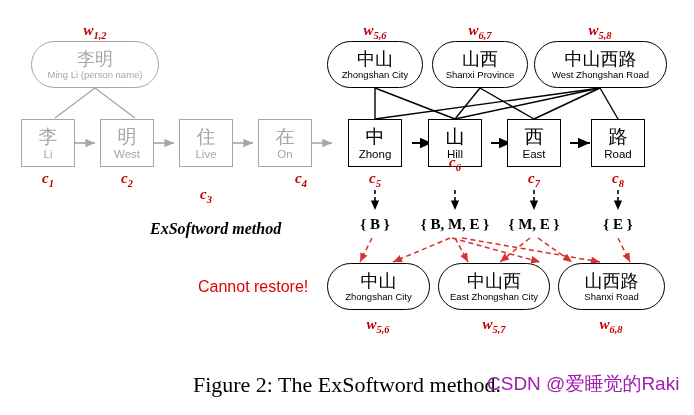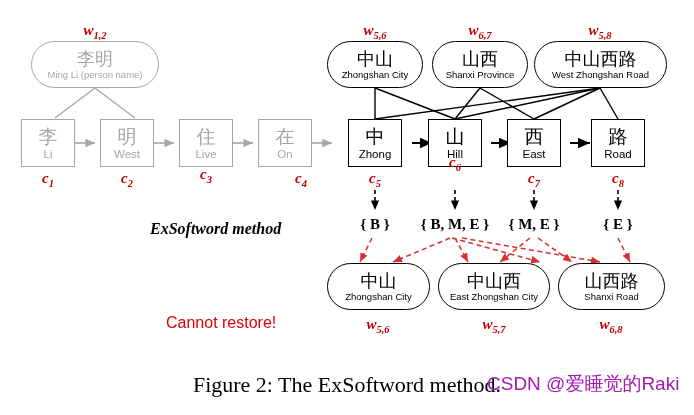--- a/index.html
+++ b/index.html
@@ -286,41 +286,41 @@
     <div class="cn">路</div>
     <div class="en">Road</div>
   </div>
 
   <div class="clabel" style="left:21px; top:170px; width:54px;">
     <span>c</span><sub>1</sub>
   </div>
   <div class="clabel" style="left:100px; top:170px; width:54px;">
     <span>c</span><sub>2</sub>
   </div>
-  <div class="clabel" style="left:179px; top:166px; width:54px;text-align:center;">
+  <div class="clabel" style="left:179px; top:186px; width:54px;text-align:center;">
     <span>c</span><sub>3</sub>
   </div>
   <div class="clabel" style="left:274px; top:170px; width:54px;">
     <span>c</span><sub>4</sub>
   </div>
   <div class="clabel" style="left:348px; top:170px; width:54px;">
     <span>c</span><sub>5</sub>
   </div>
   <div class="clabel" style="left:428px; top:154px; width:54px;">
     <span>c</span><sub>6</sub>
   </div>
   <div class="clabel" style="left:507px; top:170px; width:54px;">
     <span>c</span><sub>7</sub>
   </div>
   <div class="clabel" style="left:591px; top:170px; width:54px;">
     <span>c</span><sub>8</sub>
   </div>
 
   <div class="method-label" style="left:150px; top:220px;">ExSoftword method</div>
-  <div class="warn-label" style="left:166px; top:278px;margin-top:36px;">Cannot restore!</div>
+  <div class="warn-label" style="left:198px; top:278px;">Cannot restore!</div>
 
   <div class="tagset" style="left:340px; top:216px; width:70px;">{ B }</div>
   <div class="tagset" style="left:408px; top:216px; width:94px;">{ B, M, E }</div>
   <div class="tagset" style="left:496px; top:216px; width:76px;">{ M, E }</div>
   <div class="tagset" style="left:583px; top:216px; width:70px;">{ E }</div>
 
   <div class="lozenge" style="left:327px; top:263px; width:103px;">
     <div class="cn">中山</div>
     <div class="en">Zhongshan City</div>
   </div>

